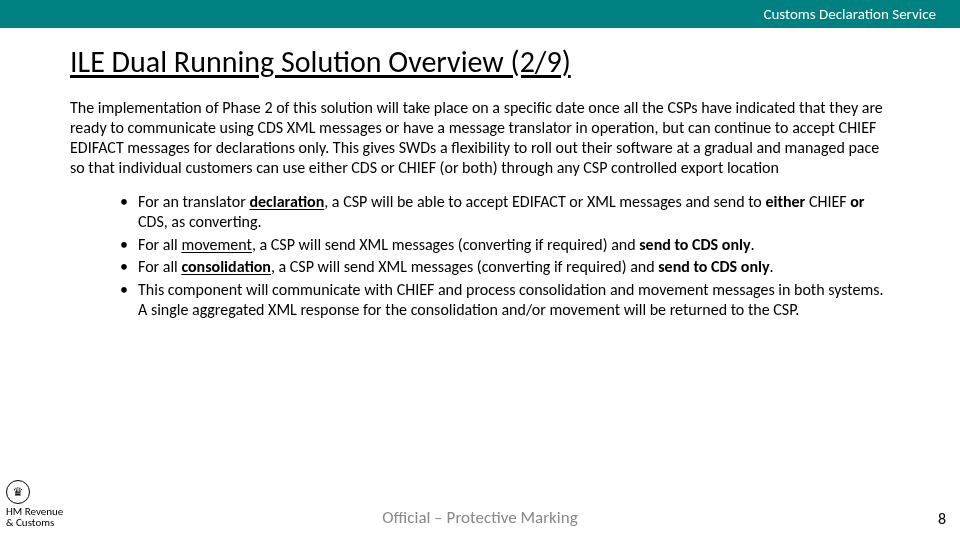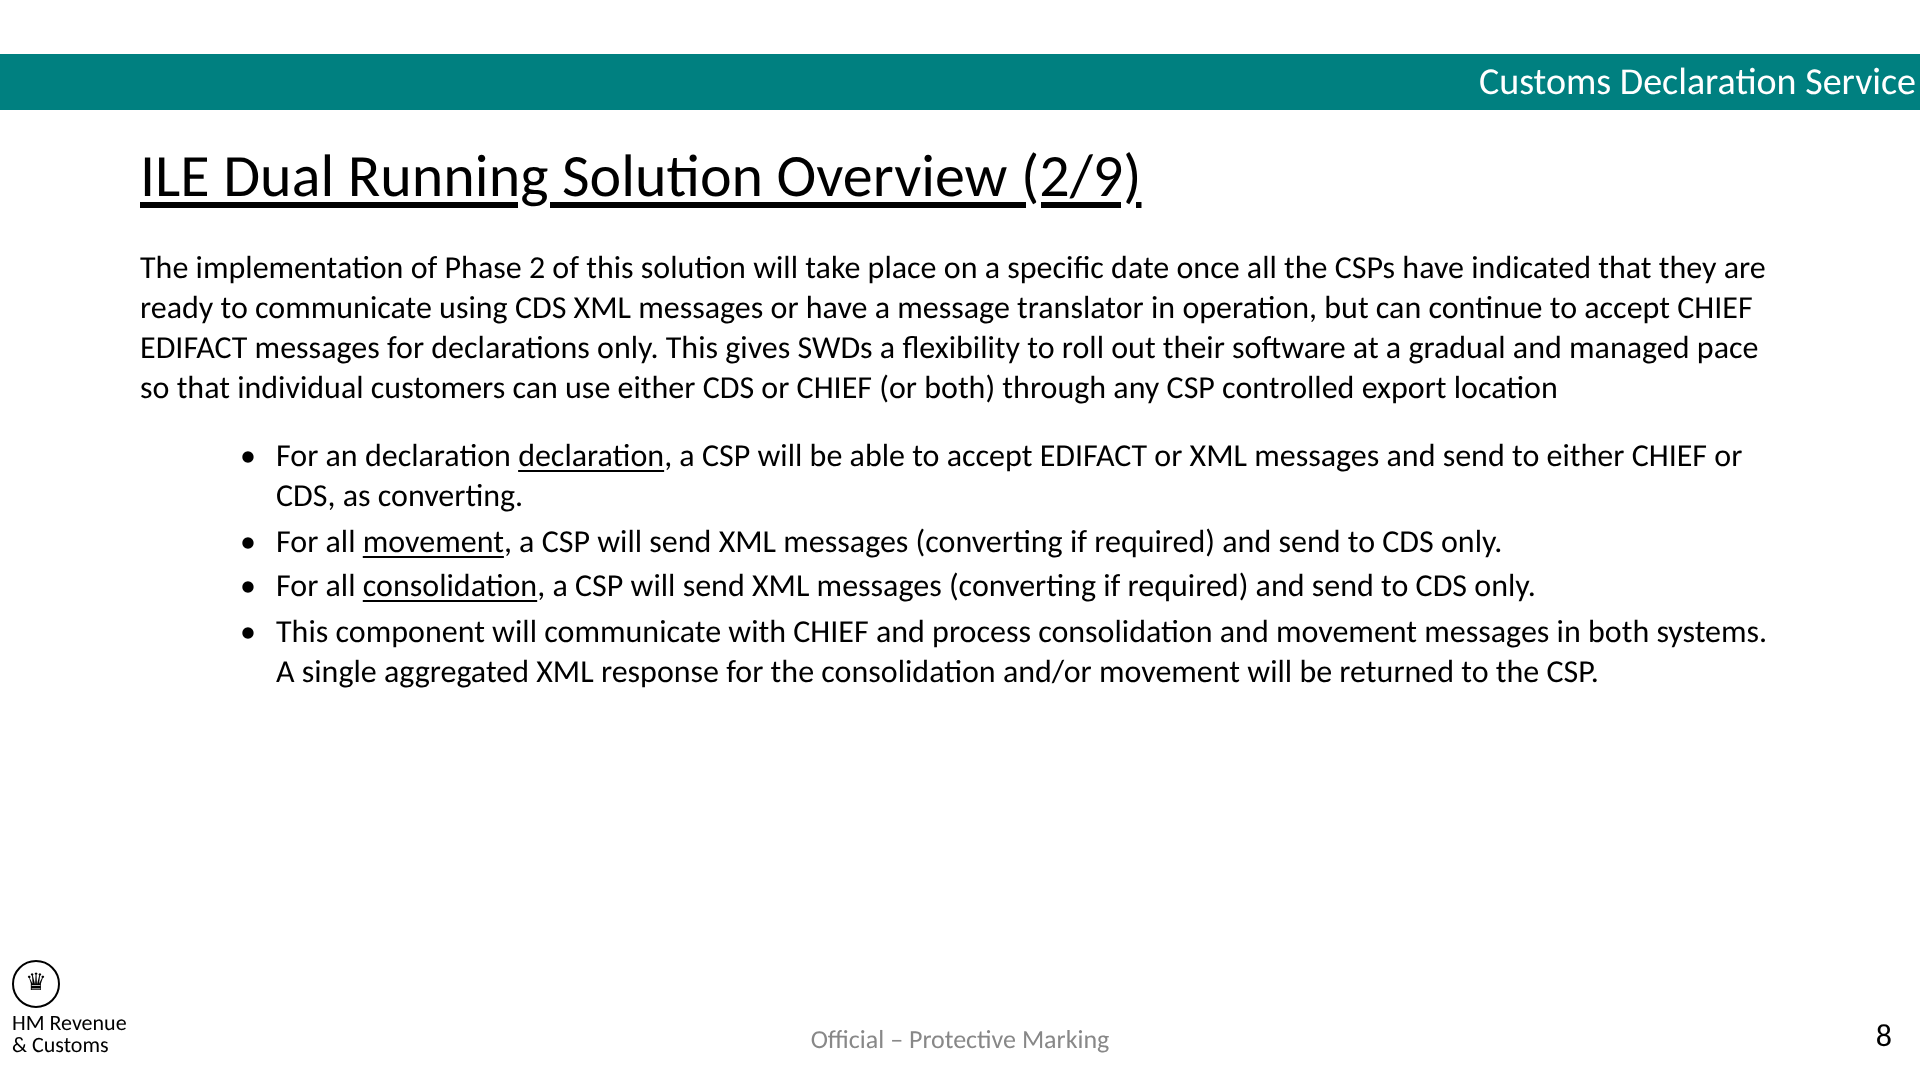--- a/index.html
+++ b/index.html
@@ -12,23 +12,22 @@
     color: #000;
     overflow: hidden;
   }
   .header-bar {
     background: #008080;
     color: #fff;
     height: 28px;
     display: flex;
     align-items: center;
     justify-content: flex-end;
-    padding-right: 2px;
-    font-size: 19px;
-    margin-top: 27px;
+    padding-right: 24px;
+    font-size: 15px;
   }
   .content {
     padding: 15px 70px 0 70px;
   }
   h1 {
     font-weight: 400;
     font-size: 30px;
     margin: 0 0 18px 0;
     text-decoration: underline;
     text-underline-offset: 3px;
@@ -50,21 +49,21 @@
     margin-bottom: 2px;
     padding-left: 14px;
   }
   ul.bullets li::before {
     content: "•";
     position: absolute;
     left: -4px;
     top: 0;
   }
   .u { text-decoration: underline; text-underline-offset: 2px; }
-  .b { font-weight: 400; }
+  .b { font-weight: 700; }
   .footer {
     position: absolute;
     bottom: 6px;
     left: 0;
     width: 960px;
     height: 24px;
   }
   .logo {
     position: absolute;
     left: 6px;
@@ -84,21 +83,21 @@
     justify-content: center;
     margin-bottom: 2px;
     font-size: 12px;
   }
   .marking {
     position: absolute;
     left: 0;
     width: 960px;
     bottom: 6px;
     text-align: center;
-    font-size: 13px;
+    font-size: 17px;
     color: #888;
   }
   .page-num {
     position: absolute;
     right: 14px;
     bottom: 6px;
     font-size: 16px;
   }
 </style>
 </head>
@@ -107,21 +106,21 @@
 <div class="header-bar">
   <span>Customs Declaration Service</span>
 </div>
 
 <div class="content">
   <h1>ILE Dual Running Solution Overview (2/9)</h1>
   <div class="intro">The implementation of Phase 2 of this solution will take place on a specific date once all the CSPs have indicated that they are ready to communicate using CDS XML messages or have a message translator in operation, but can continue to accept CHIEF EDIFACT messages for declarations only. This gives SWDs a flexibility to roll out their software at a gradual and managed pace so that individual customers can use either CDS or CHIEF (or both) through any CSP controlled export location</div>
 
   <ul class="bullets">
     <li>
-      <span>For an declaration </span><span class="b u">declaration</span><span>, a CSP will be able to accept EDIFACT or XML messages and send to </span><span class="b">either </span><span>CHIEF </span><span class="b">or </span><span>CDS, as converting.</span>
+      <span>For an translator </span><span class="b u">declaration</span><span>, a CSP will be able to accept EDIFACT or XML messages and send to </span><span class="b">either </span><span>CHIEF </span><span class="b">or </span><span>CDS, as converting.</span>
     </li>
     <li>
       <span>For all </span><span class="u">movement</span><span>, a CSP will send XML messages (converting if required) and </span><span class="b">send to CDS only</span><span>.</span>
     </li>
     <li>
       <span>For all </span><span class="b u">consolidation</span><span>, a CSP will send XML messages (converting if required) and </span><span class="b">send to CDS only</span><span>.</span>
     </li>
     <li>
       <span>This component will communicate with CHIEF and process consolidation and movement messages in both systems. A single aggregated XML response for the consolidation and/or movement will be returned to the CSP.</span>
     </li>

